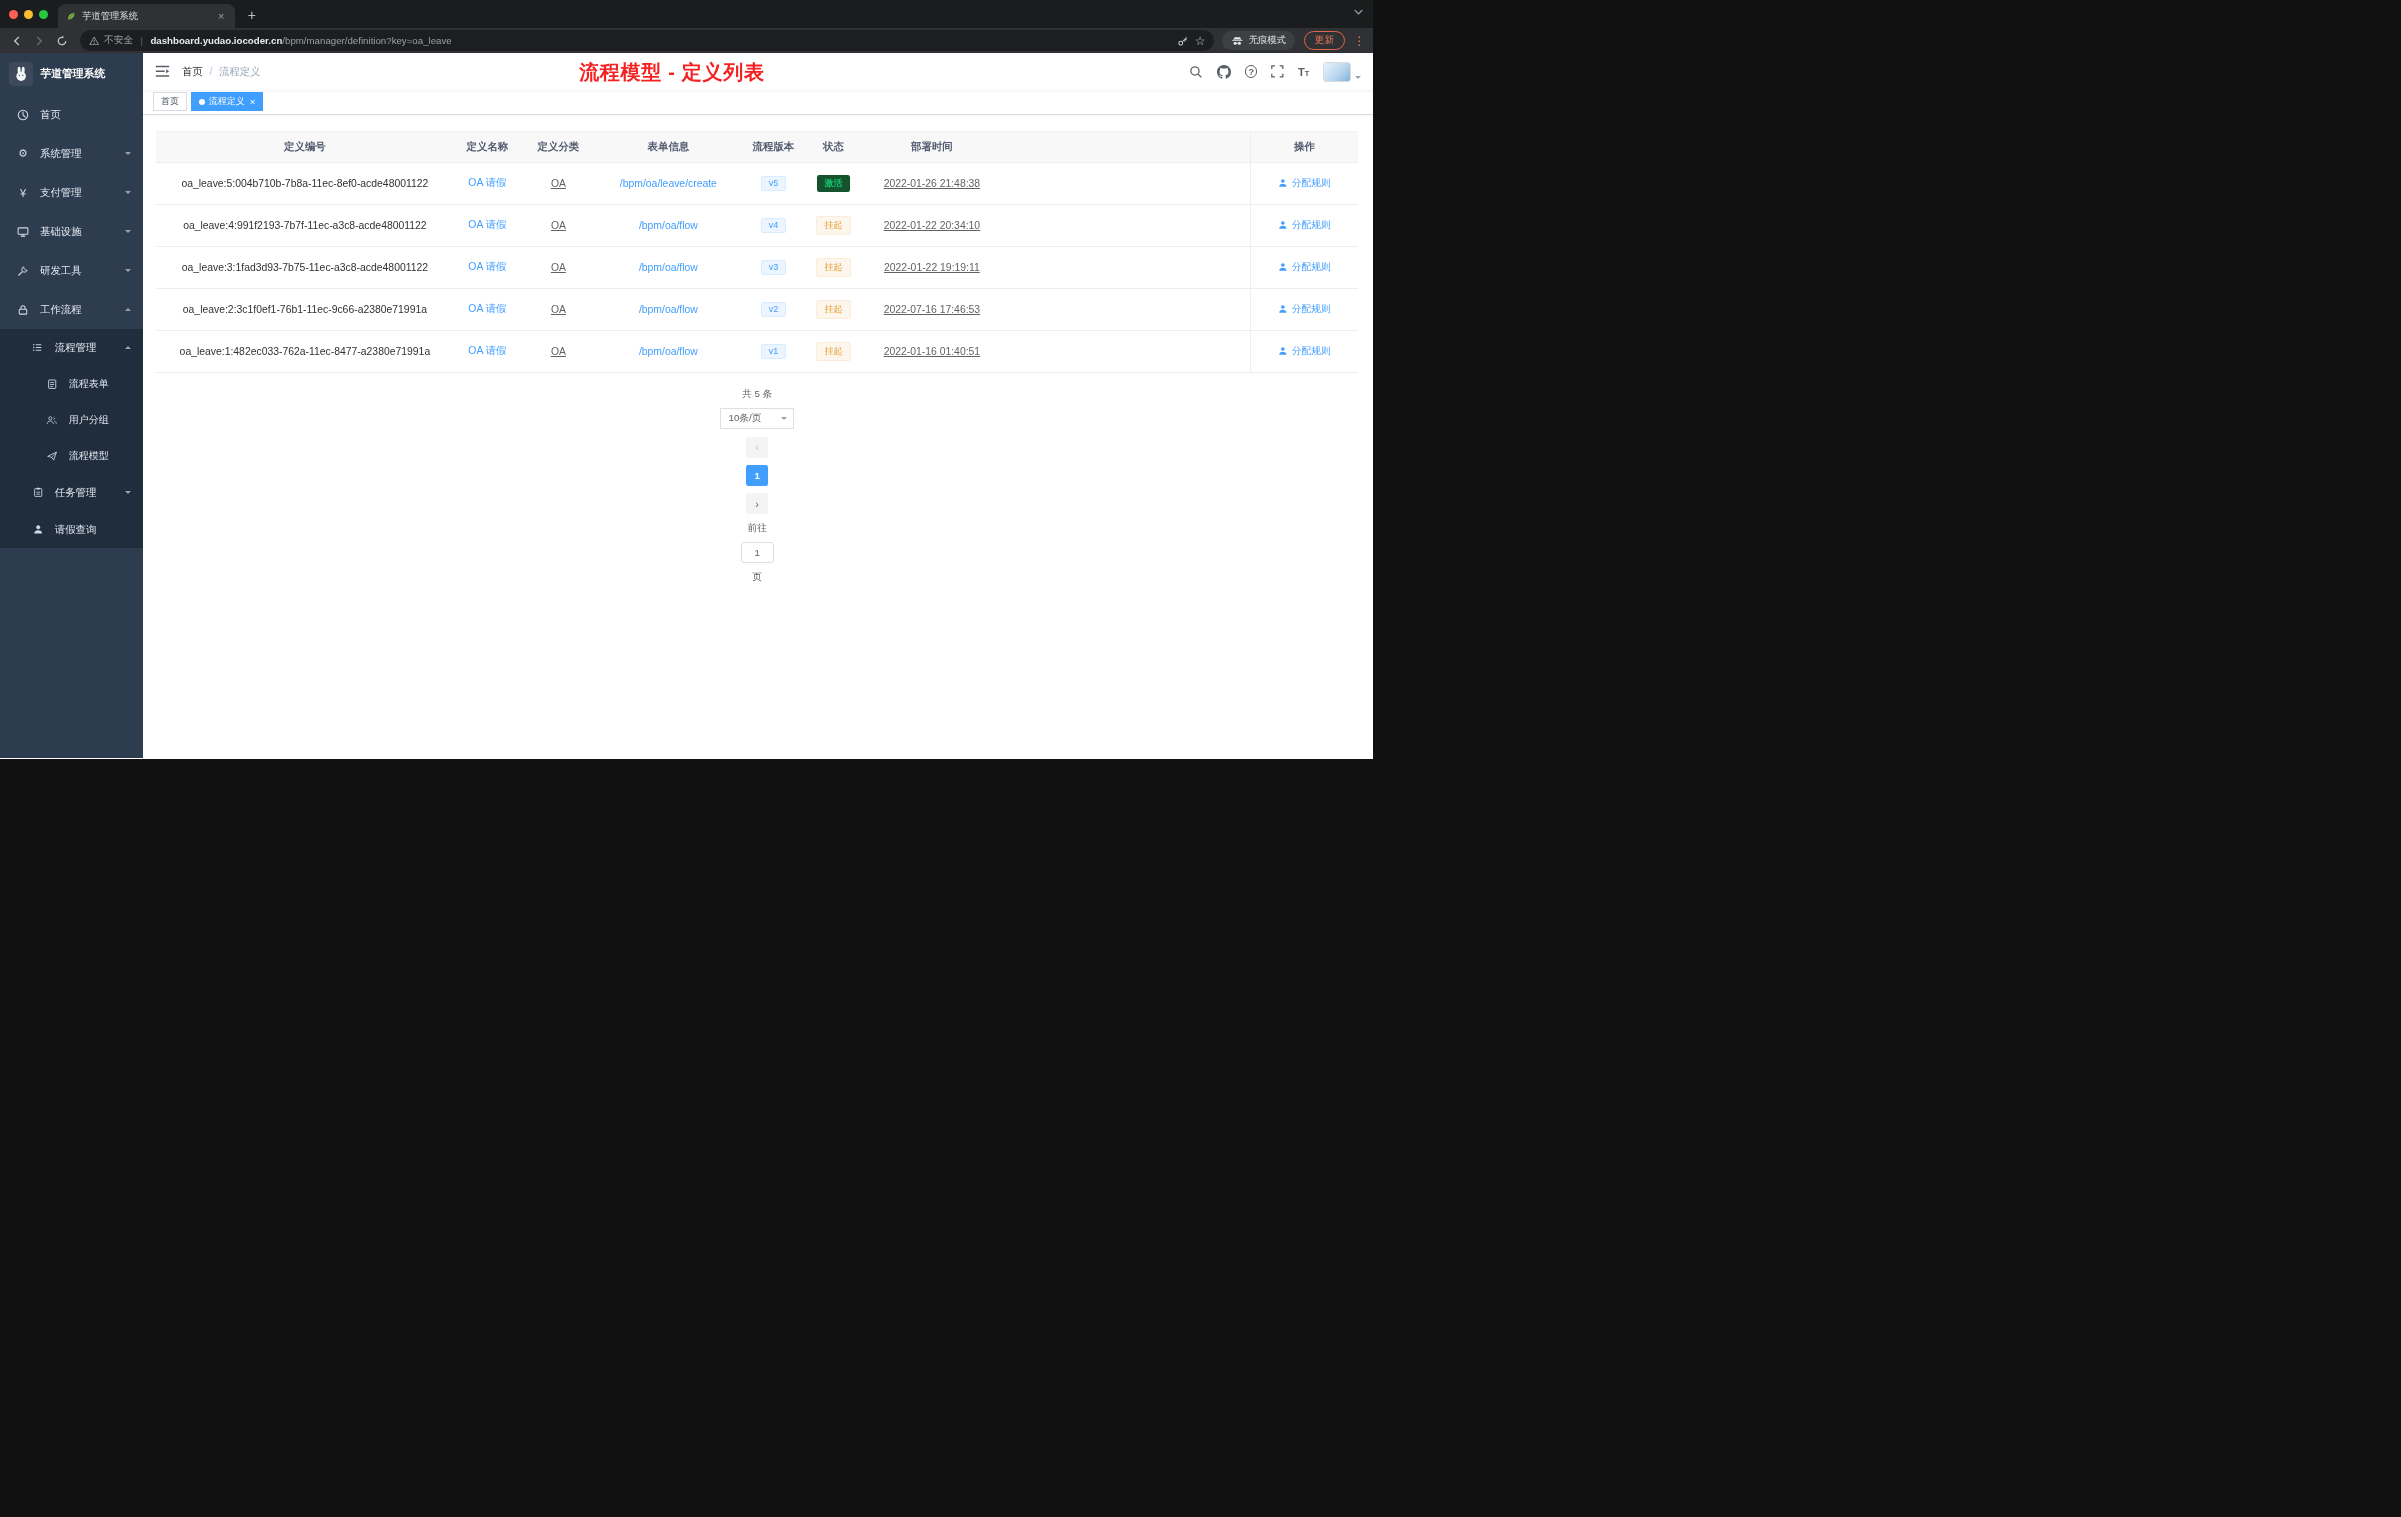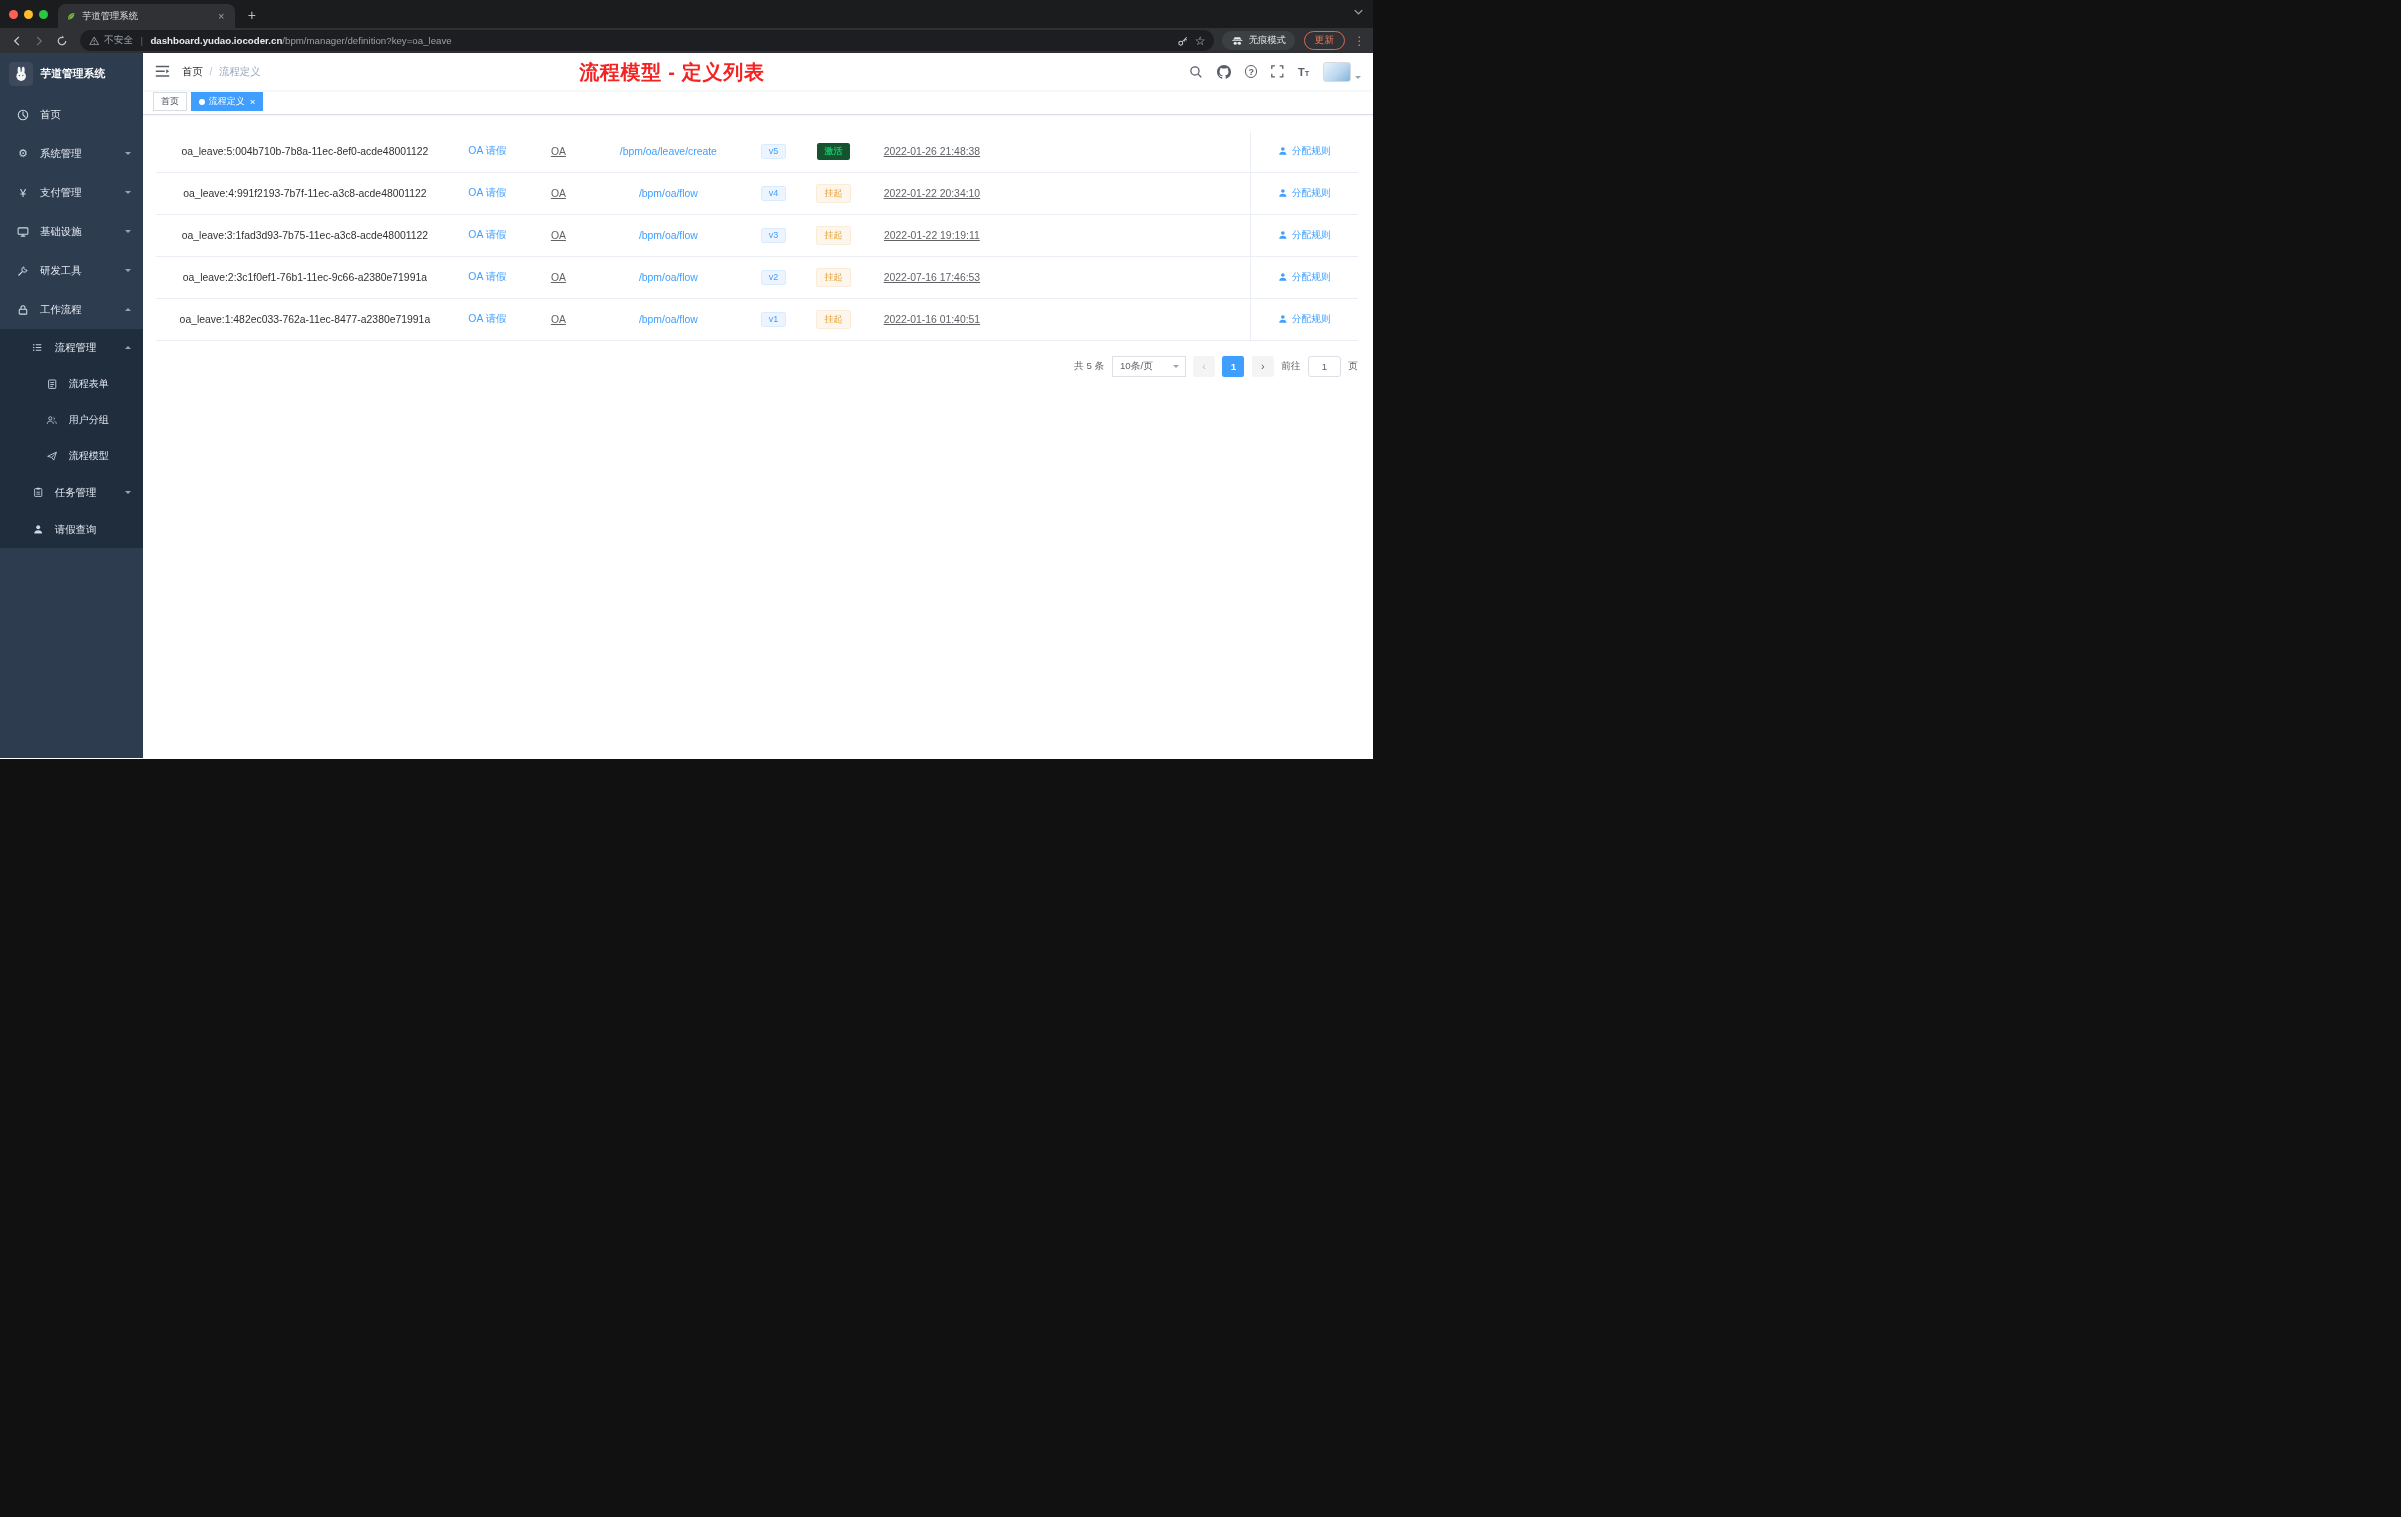--- a/index.html
+++ b/index.html
@@ -73,21 +73,21 @@
   .opscell { border-left:0.7px solid #ebeef5; }
   .cell-id { color:#303133; }
   .cell-plain { color:#606266;text-decoration:underline; }
   .blink { color:#409eff; cursor:pointer; }
   .vtag { display:inline-block; padding:1.5px 6.7px; font-size:9px; border-radius:2.2px; background:#ecf5ff; border:0.7px solid #d9ecff; color:#409eff; }
   .stag { display:inline-block; padding:2.2px 7.4px; font-size:9px; border-radius:2.2px; }
   .stag.success { background:#14532d; color:#19be6b;font-weight:bold; }
   .stag.warning { background:#fdf6ec; color:#e6a23c; border:0.7px solid #faecd8; }
   .ops-link { color:#409eff; font-size:9.7px; display:inline-flex; align-items:center; gap:3.7px; cursor:pointer; }
 
-  .pager { display:flex; align-items:center; justify-content:flex-end; gap:7.4px; margin-top:15px; font-size:9.7px; color:#606266; }
+  .pager { display:flex; align-items:center; justify-content:flex-end; gap:7.4px; margin-top:15px; font-size:9.7px; color:#606266;flex-direction:column; }
   .psize { width:74px; height:21px; border:0.7px solid #dcdfe6; border-radius:0; display:flex; align-items:center; justify-content:space-between; padding:0 6px 0 7.4px; color:#606266; cursor:pointer; }
   .pbtn { min-width:22px; height:21px; background:#f4f4f5; border-radius:2.2px; display:flex; align-items:center; justify-content:center; font-size:11px; cursor:pointer; }
   .pbtn.prev { color:#c0c4cc; }
   .pbtn.next { color:#606266; }
   .pcur { min-width:22px; height:21px; background:#409eff; color:#fff; border-radius:2.2px; display:flex; align-items:center; justify-content:center; font-size:9.7px; font-weight:bold; }
   .goto-input { width:33px; height:21px; border:0.7px solid #dcdfe6; border-radius:3px; text-align:center; font-size:9.7px; color:#606266; font-family:inherit; }
 
   svg { display:block; }
 </style>
 </head>
@@ -361,20 +361,31 @@
         <span class="tag active">
           <span class="dot"></span>
           <span>流程定义</span>
           <span class="x">×</span>
         </span>
       </div>
 
       <div class="content">
         <div class="dtable">
 
+          <div class="trow thead">
+            <div>定义编号</div>
+            <div>定义名称</div>
+            <div>定义分类</div>
+            <div>表单信息</div>
+            <div>流程版本</div>
+            <div>状态</div>
+            <div>部署时间</div>
+            <div></div>
+            <div class="opscell">操作</div>
+          </div>
 
           <div class="trow">
             <div class="cell-id">oa_leave:5:004b710b-7b8a-11ec-8ef0-acde48001122</div>
             <div>
                 <span class="blink">OA 请假</span>
               </div>
             <div class="cell-plain">OA</div>
             <div>
                 <span class="blink">/bpm/oa/leave/create</span>
               </div>

